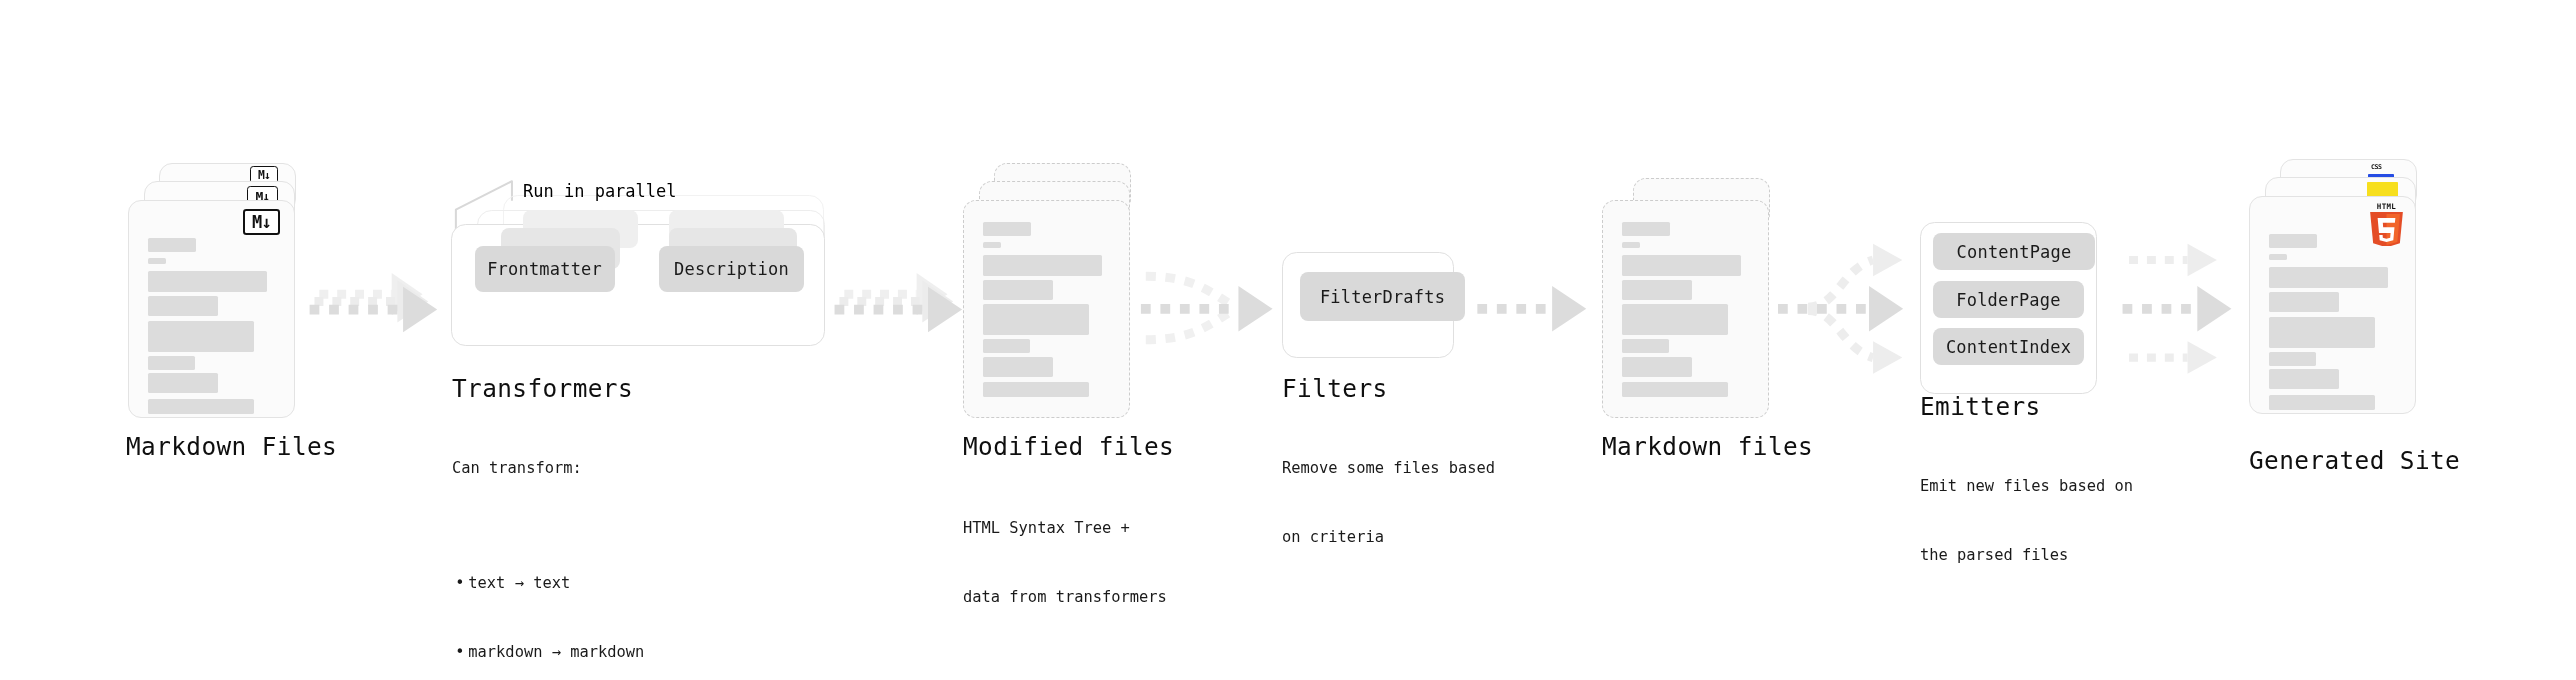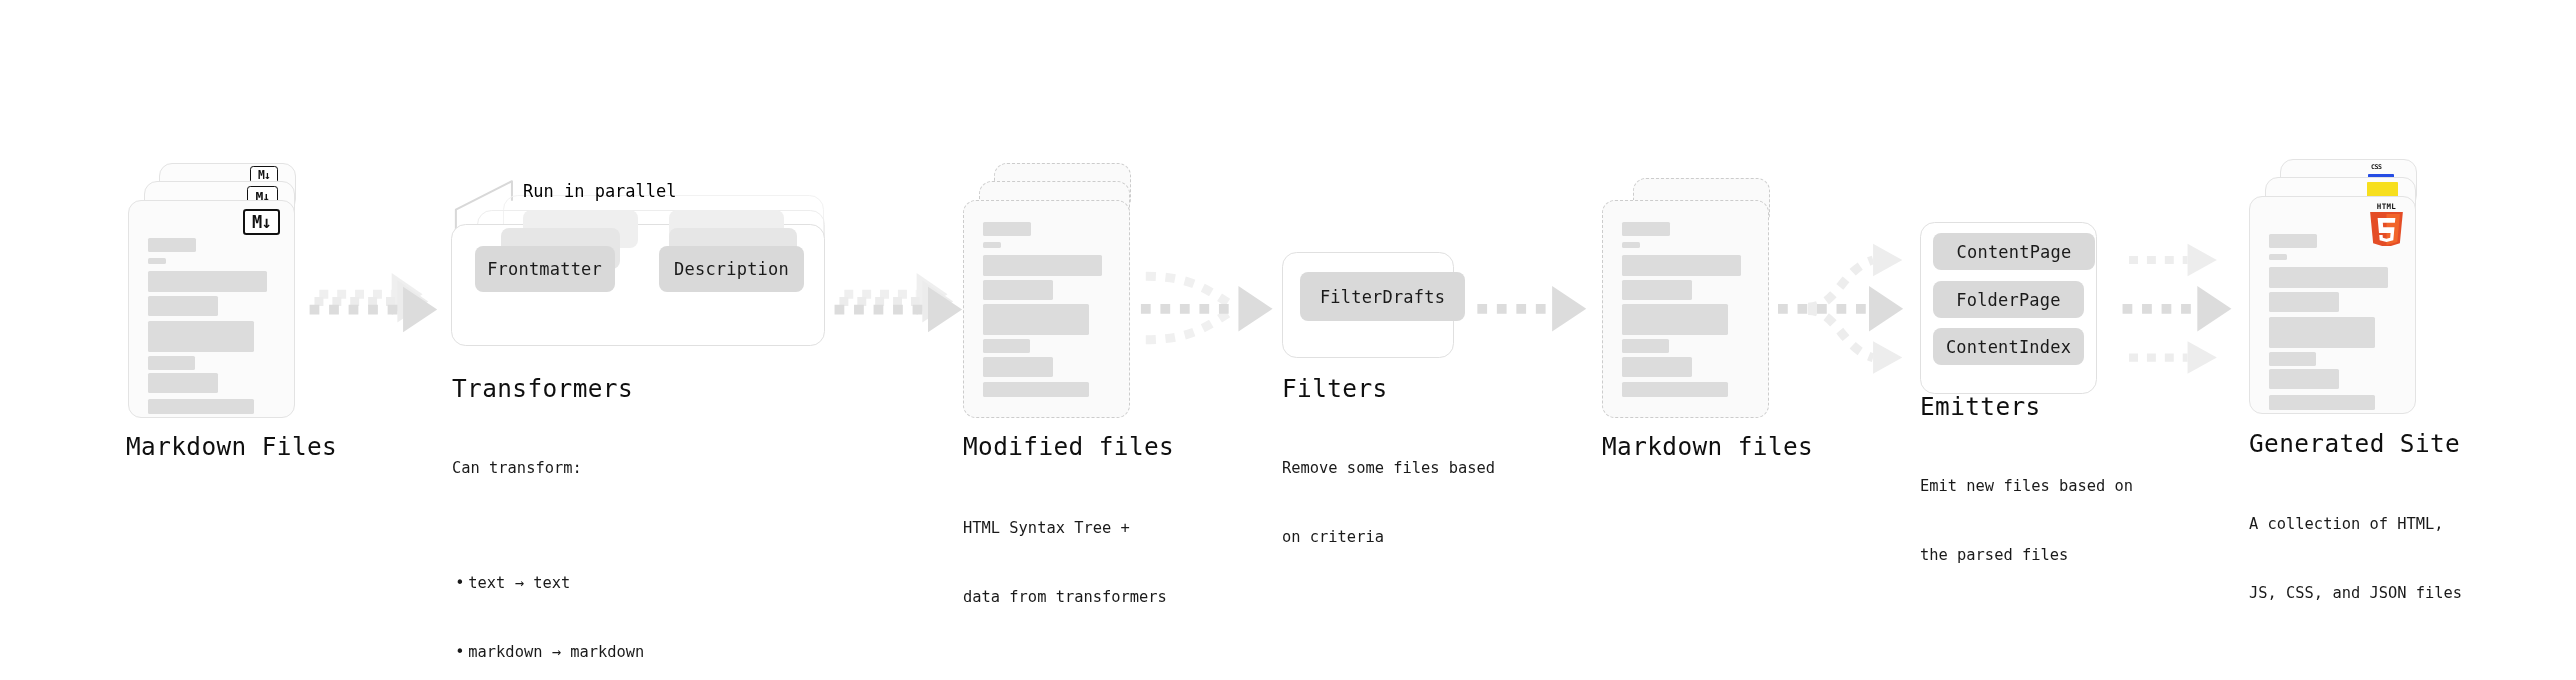--- a/index.html
+++ b/index.html
@@ -367,20 +367,16 @@
     <div class="skel" style="left:19.5px; top:75px;  width:48px; height:14px;"></div>
     <div class="skel" style="left:19.5px; top:95px; width:18px; height:5.7px;"></div>
     <div class="skel" style="left:19.5px; top:108px; width:119px; height:21px;"></div>
     <div class="skel" style="left:19.5px; top:133px; width:70px; height:20.3px;"></div>
     <div class="skel" style="left:19.5px; top:158px; width:106px; height:31px;"></div>
     <div class="skel" style="left:19.5px; top:193px; width:47px; height:14px;"></div>
     <div class="skel" style="left:19.5px; top:210px; width:70px; height:20.3px;"></div>
     <div class="skel" style="left:19.5px; top:236px; width:106px; height:14.6px;"></div>
   </div>
 
-  <div class="title" style="left:2249px; top:429px;text-align:center;">Generated Site</div>
-  <div class="sub" style="left:2249px; top:467px;">
-    <span class="b">A collection of HTML,</span>
-    <span class="b">JS, CSS, and JSON files</span>
-  </div>
+  <div class="title" style="left:2249px; top:446px;text-align:center;">Generated Site</div>
 
 </div>
 
 
 </body></html>

